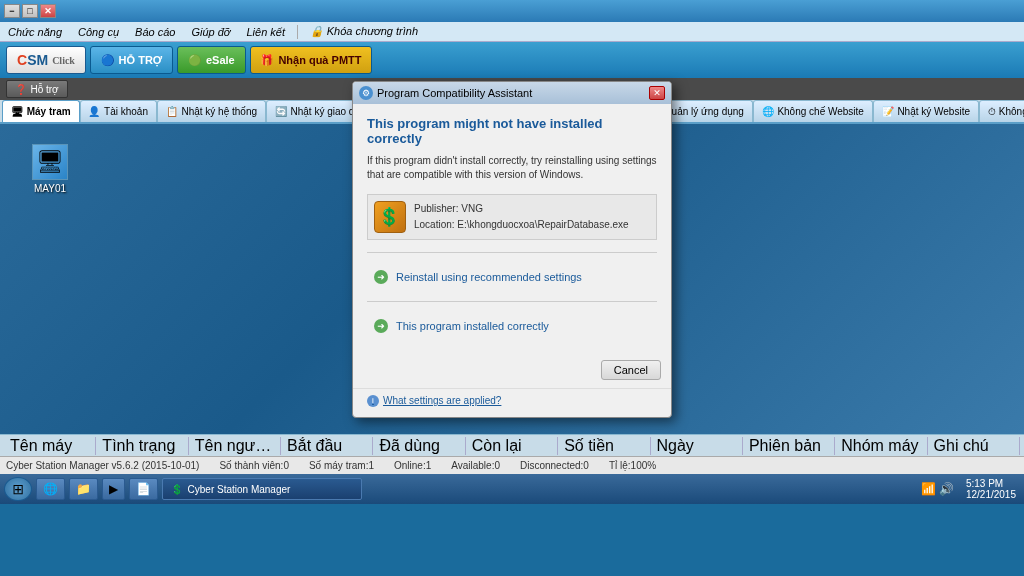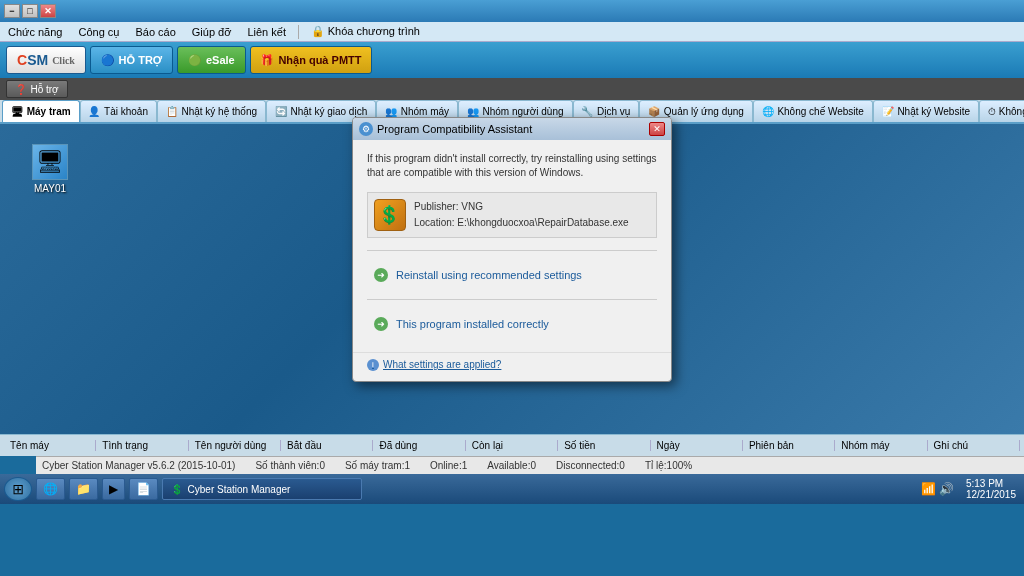--- a/index.html
+++ b/index.html
@@ -45,20 +45,21 @@
 
     
     #menu-bar {
       height: 20px;
       background: #d4e8f5;
       display: flex;
       align-items: center;
       padding: 0 4px;
       gap: 8px;
       border-bottom: 1px solid #aac;
+      font-style: italic;
     }
     .menu-item {
       font-size: 11px;
       color: #000;
       padding: 2px 4px;
       cursor: pointer;
       white-space: nowrap;
     }
     .menu-separator {
       width: 1px;
@@ -373,21 +374,21 @@
       border-top: 1px solid #8ab8d0;
       display: flex;
       align-items: center;
       padding: 0 4px;
       gap: 0;
       overflow: hidden;
     }
     .status-col {
       flex: 1;
       padding: 0 6px;
-      font-size: 10px;
+      font-size: 16px;
       color: #000;
       border-right: 1px solid #aac;
       white-space: nowrap;
       overflow: hidden;
       text-overflow: ellipsis;
     }
 
     
     #taskbar {
       height: 30px;
@@ -461,21 +462,20 @@
     #bottom-status {
       height: 18px;
       background: #e8e8e8;
       border-top: 1px solid #aaa;
       display: flex;
       align-items: center;
       padding: 0 6px;
       gap: 20px;
       font-size: 10px;
       color: #333;
-      margin-left: 36px;
     }
   </style>
 </head>
 <body>
 
 <div id="title-bar">
   <div id="title-bar-controls">
     <div class="title-btn">−</div>
     <div class="title-btn">□</div>
     <div class="title-btn close-btn">✕</div>
@@ -580,20 +580,21 @@
 
       <div id="dialog-title-bar">
         <div id="dialog-title-bar-left">
           <div class="dialog-title-icon">⚙</div>
           <span>Program Compatibility Assistant</span>
         </div>
         <div class="dialog-close-btn">✕</div>
       </div>
 
       <div id="dialog-content">
+        <div id="dialog-header-text">This program might not have installed correctly</div>
         <div id="dialog-desc">If this program didn't install correctly, try reinstalling using settings that are compatible with this version of Windows.</div>
 
         <div id="dialog-program-info">
           <div class="program-icon">
             <span>💲</span>
           </div>
           <div id="program-details">
             <div>Publisher: VNG</div>
             <div>Location: E:\khongduocxoa\RepairDatabase.exe</div>
           </div>
@@ -607,20 +608,23 @@
         </div>
 
         <div class="dialog-divider"></div>
 
         <div class="dialog-option">
           <div class="option-arrow">➜</div>
           <span>This program installed correctly</span>
         </div>
       </div>
 
+      <div id="dialog-footer">
+        <button class="dialog-btn">Cancel</button>
+      </div>
 
       <div id="dialog-link-area">
         <span class="info-link">
           <div class="info-icon">i</div>
           <span>What settings are applied?</span>
         </span>
       </div>
 
     </div>
   </div>

